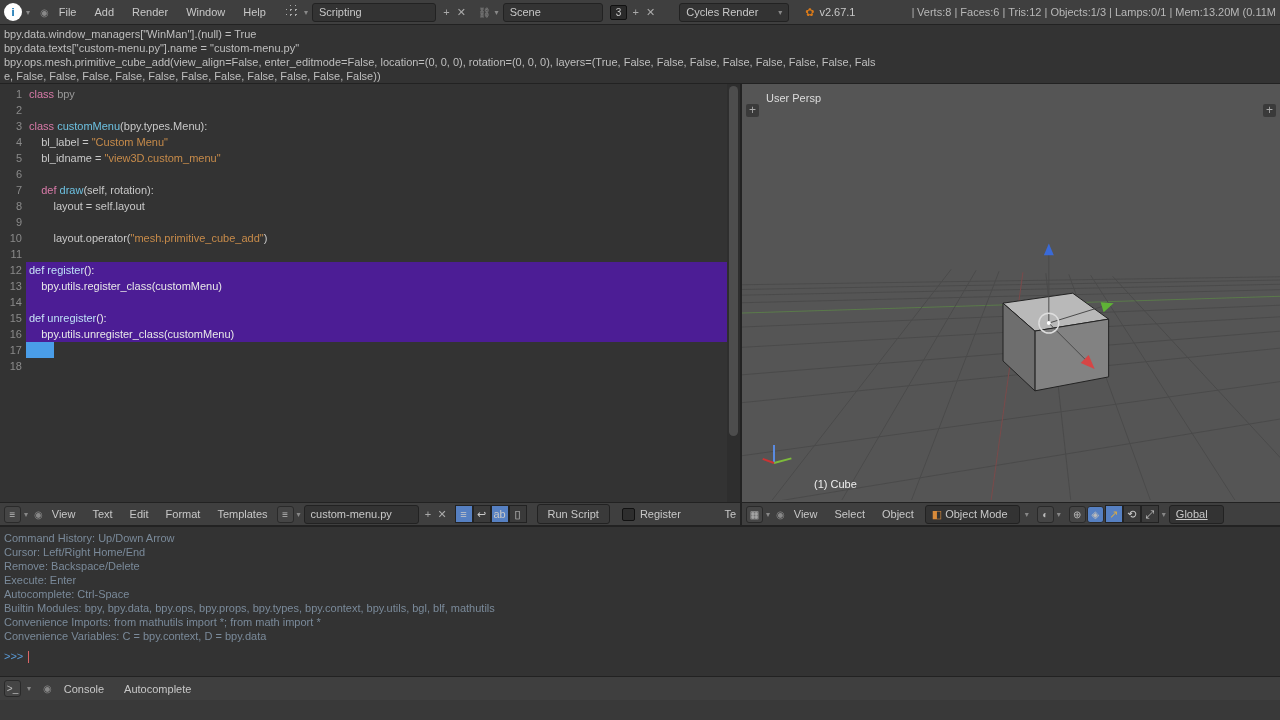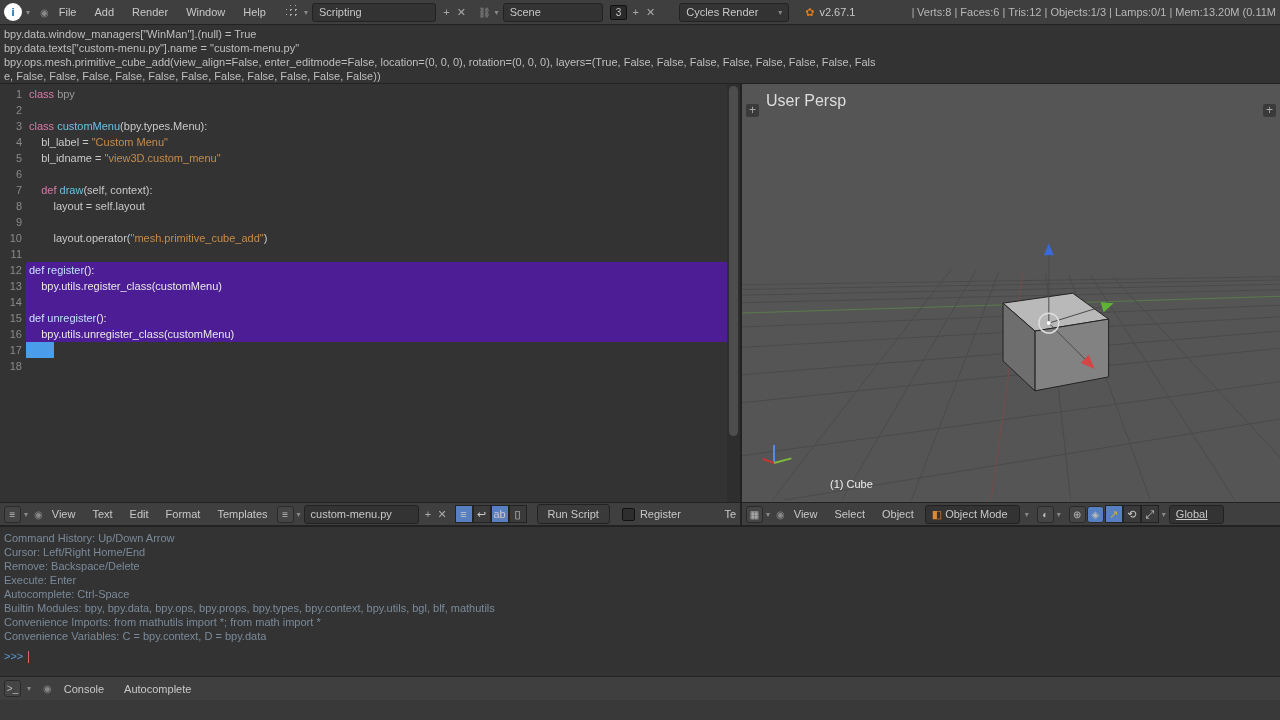--- a/index.html
+++ b/index.html
@@ -31,24 +31,24 @@
 .codeline { height:16px; white-space:pre; padding-left:3px;}
 .k-import{color:#d87aa8;} .k-mod{color:#999;} .k-kw{color:#d87aa8;} .k-cls{color:#6dc0e0;}
 .k-str{color:#c78b4a;} .k-fn{color:#6dc0e0;}
 .sel { background:#4c1d95; color:#e8e8e8;}
 .sel .k-kw2{color:#c9e3f7;} .sel .k-fn2{color:#bde0f7;}
 .scroll-v { position:absolute; right:0; top:0; width:13px; height:100%; background:#2e2e2e; }
 .scroll-thumb { position:absolute; right:2px; top:2px; width:9px; height:350px; background:#4d4d4d; border-radius:5px; }
 
 
 .viewport { flex:1; background:#555; position:relative; overflow:hidden; border-left:2px solid #222;}
-.persp-label { position:absolute; top:8px; left:24px; color:#ddd; font-size:16px; }
+.persp-label { position:absolute; top:8px; left:24px; color:#ddd; font-size:11px; }
 .plus-tab { position:absolute; top:20px; left:4px; width:13px; height:13px; background:#3a3a3a; border-radius:2px; color:#aaa; text-align:center; line-height:12px; font-size:12px;}
 .plus-tab.r { left:auto; right:4px; }
-.obj-label { position:absolute; bottom:12px; left:88px; color:#eee; }
+.obj-label { position:absolute; bottom:12px; left:72px; color:#eee; }
 .grid-canvas { position:absolute; inset:0; }
 .axis-widget { position:absolute; bottom:32px; left:26px; width:30px; height:30px; }
 .axis-widget .ax { position:absolute; width:18px; height:2px; left:6px; bottom:6px; transform-origin:left center;}
 .ax.z{background:#5a8ae0; transform:rotate(-90deg);} .ax.y{background:#7dbb3b; transform:rotate(-15deg);} .ax.x{background:#c33; transform:rotate(200deg); width:12px;}
 
 
 .barsplit { display:flex; height:24px; }
 .tool-hdr { background:#3f3f3f; border-top:1px solid #222; border-bottom:1px solid #222; display:flex; align-items:center; padding:0 4px; gap:1px;}
 .tool-hdr.tx { width:740px; }
 .tool-hdr.vp { flex:1; border-left:2px solid #222;}
@@ -142,21 +142,21 @@
         <div>17</div>
         <div>18</div>
       </div>
     <div class="codearea" id="codearea">
         <div class="codeline"><span class="k-import">class </span><span class="k-mod">bpy</span></div>
         <div class="codeline"></div>
         <div class="codeline"><span class="k-kw">class </span><span class="k-cls">customMenu</span><span class="">(bpy.types.Menu):</span></div>
         <div class="codeline"><span class="">    bl_label = </span><span class="k-str">"Custom Menu"</span></div>
         <div class="codeline"><span class="">    bl_idname = </span><span class="k-str">"view3D.custom_menu"</span></div>
         <div class="codeline"></div>
-        <div class="codeline"><span class="k-kw">    def </span><span class="k-fn">draw</span><span class="">(self, context):</span></div>
+        <div class="codeline"><span class="k-kw">    def </span><span class="k-fn">draw</span><span class="">(self, rotation):</span></div>
         <div class="codeline"><span class="">        layout = self.layout</span></div>
         <div class="codeline"></div>
         <div class="codeline"><span class="">        layout.operator(</span><span class="k-str">"mesh.primitive_cube_add"</span><span class="">)</span></div>
         <div class="codeline"></div>
         <div class="codeline sel"><span class="k-kw2">def </span><span class="k-fn2">register</span><span class="">():</span></div>
         <div class="codeline sel"><span class="">    bpy.utils.register_class(customMenu)</span></div>
         <div class="codeline sel"></div>
         <div class="codeline sel"><span class="k-kw2">def </span><span class="k-fn2">unregister</span><span class="">():</span></div>
         <div class="codeline sel"><span class="">    bpy.utils.unregister_class(customMenu)</span></div>
         <div class="codeline sel" style="background: linear-gradient(to right, rgb(74, 157, 232) 28px, transparent 28px);"></div>

